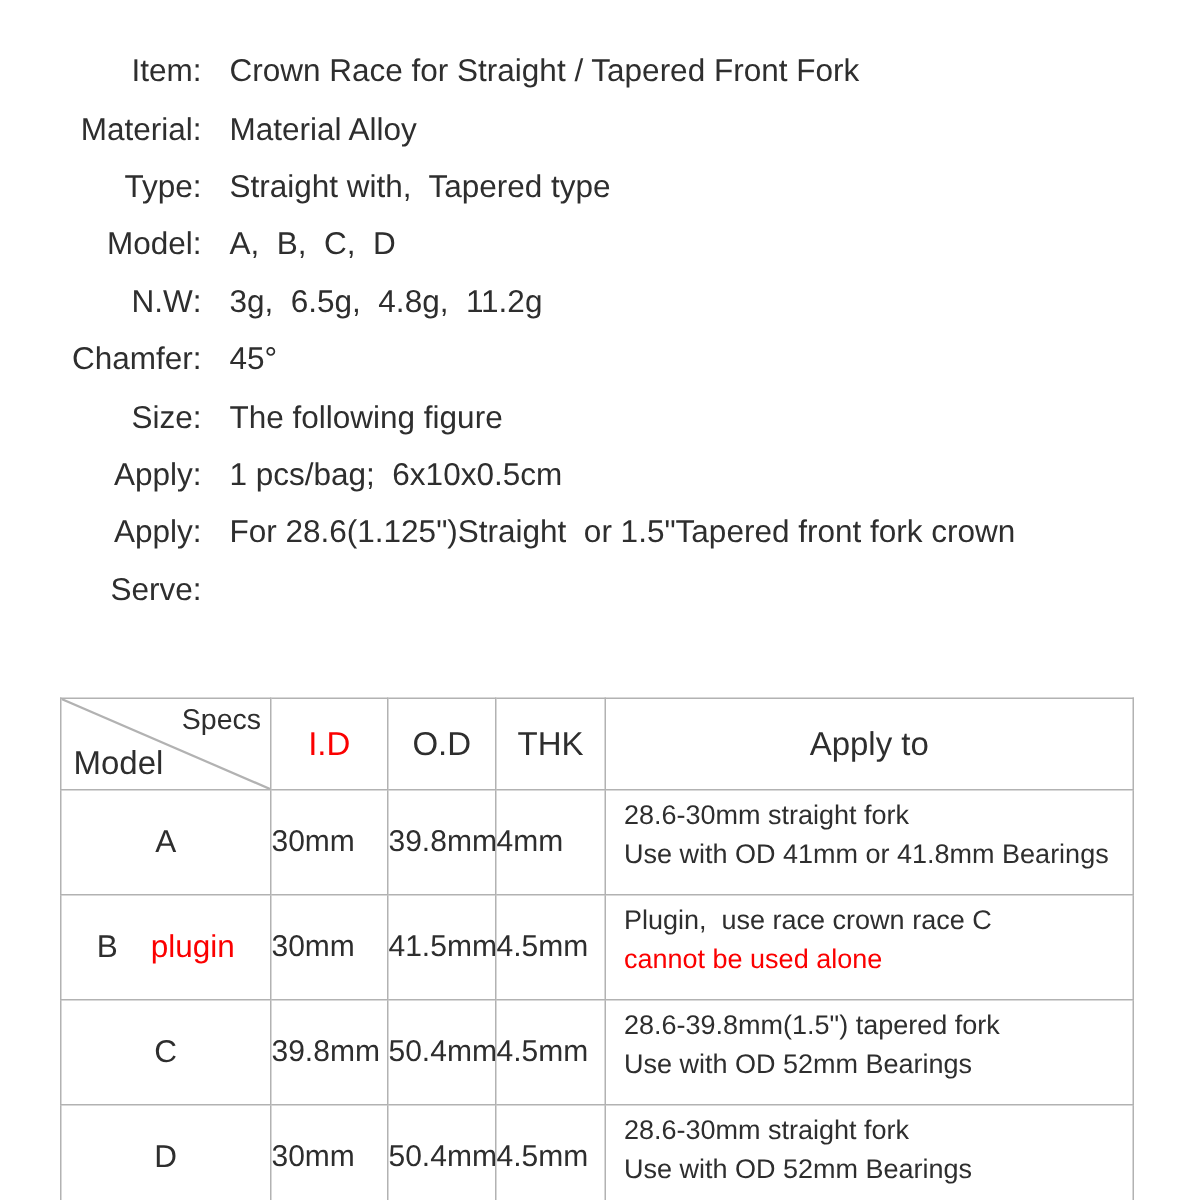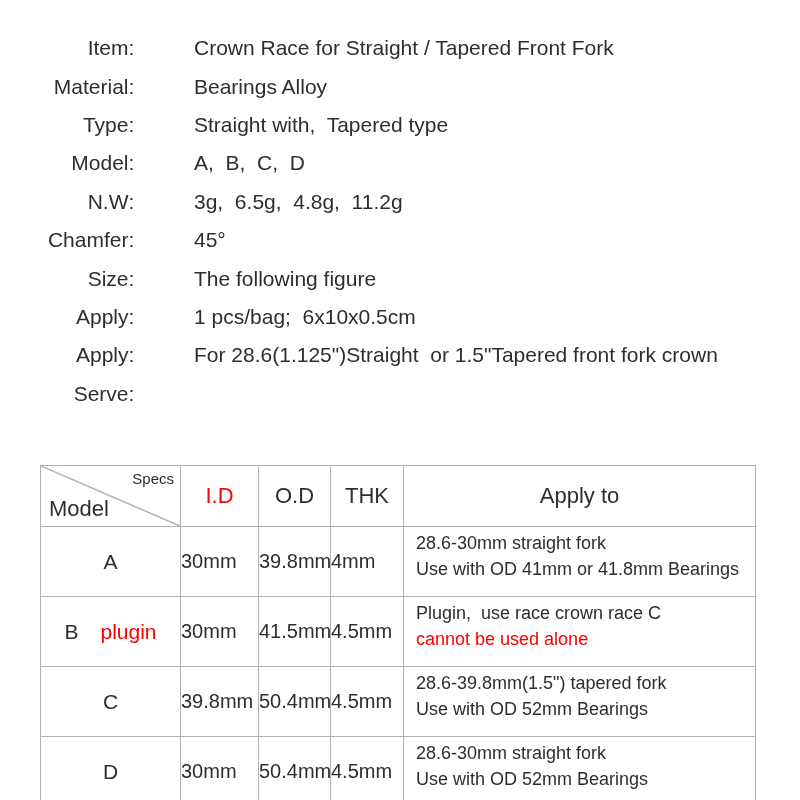--- a/index.html
+++ b/index.html
@@ -14,21 +14,21 @@
     background: var(--color-background);
     font-family: "Liberation Sans", "DejaVu Sans", sans-serif;
     color: var(--color-text);
   }
   .page { position: relative; width: 800px; height: 800px; overflow: hidden; }
 
   
   .spec-list { position: absolute; top: 29px; left: 0; width: 800px; }
   .spec-row {
     display: flex; align-items: center;
-    height: 38.4px; font-size: 21px; gap: 41px;
+    height: 38.4px; font-size: 21px;
   }
   .spec-label-box {
     width: 146px; display: flex; justify-content: flex-end;
     white-space: pre;
   }
   .spec-colon { white-space: pre; }
   .spec-value { margin-left: 7px; white-space: pre; }
 
   
   .spec-table-wrap { position: absolute; left: 40px; top: 465px; }
@@ -51,21 +51,21 @@
   tr.row-a { height: 58px; }
   tr.row-b { height: 59px; }
   tr.row-c { height: 57px; }
   tr.row-d { height: 56px; }
 
   th { font-size: 22px; text-align: center; }
   .red { color: var(--color-red); }
 
   .corner-cell { position: relative; }
   .diag-svg { position: absolute; top: 0; left: 0; width: 100%; height: 100%; display: block; }
-  .corner-top    { position: absolute; top: 4px; right: 6px; font-size: 15px; }
+  .corner-top    { position: absolute; top: 4px; right: 6px; font-size: 19px; }
   .corner-bottom { position: absolute; bottom: 4px; left: 8px; font-size: 22px; }
 
   .cell-model { font-size: 21px; text-align: center; }
   .model-suffix { margin-left: 22px; }
   .model-suffix:empty { display: none; }
   .cell-num { font-size: 20px; text-align: left; }
   .cell-apply { font-size: 18px; text-align: left; padding: 3px 6px 14px 12px; }
   .apply-line { line-height: 26px; white-space: pre; }
 </style>
 </head>
@@ -75,21 +75,21 @@
 
   <div class="spec-list">
 
     <div class="spec-row">
       <div class="spec-label-box"><span>Item</span><span class="spec-colon">:  </span></div>
       <div class="spec-value">Crown Race for Straight / Tapered Front Fork</div>
     </div>
 
     <div class="spec-row">
       <div class="spec-label-box"><span>Material</span><span class="spec-colon">:  </span></div>
-      <div class="spec-value">Bearings Alloy</div>
+      <div class="spec-value">Material Alloy</div>
     </div>
 
     <div class="spec-row">
       <div class="spec-label-box"><span>Type</span><span class="spec-colon">:  </span></div>
       <div class="spec-value">Straight with,  Tapered type</div>
     </div>
 
     <div class="spec-row">
       <div class="spec-label-box"><span>Model</span><span class="spec-colon">:  </span></div>
       <div class="spec-value">A,  B,  C,  D</div>

